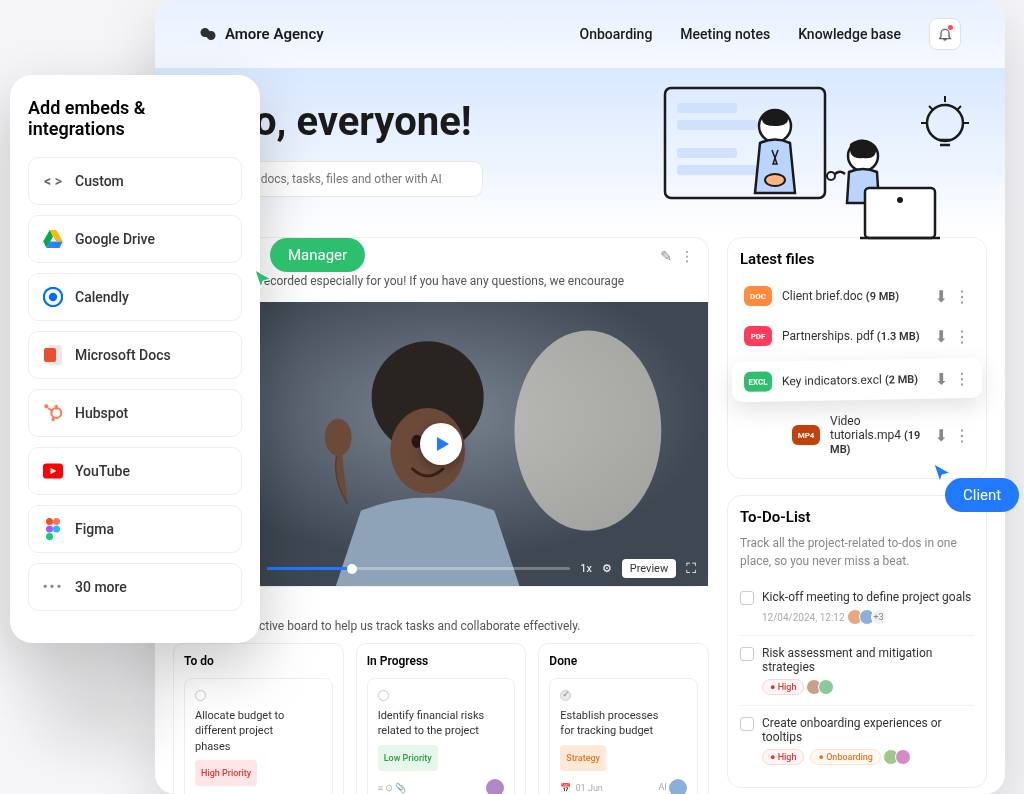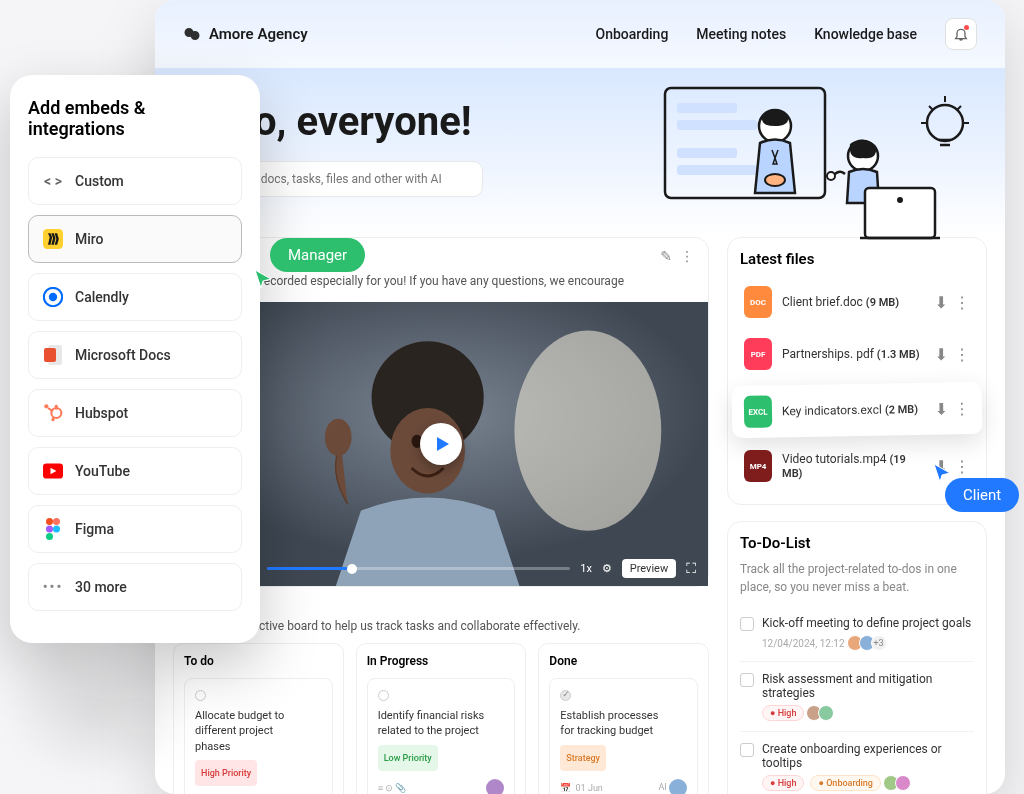--- a/index.html
+++ b/index.html
@@ -1,20 +1,20 @@
 <!DOCTYPE html>
 <html><head>
 <meta charset="utf-8">
 <style>
 * { margin: 0; padding: 0; box-sizing: border-box; font-family: -apple-system, BlinkMacSystemFont, 'Segoe UI', Roboto, sans-serif; }
 body { background: #f5f5f7; width: 1024px; height: 794px; overflow: hidden; position: relative; }
 
 .app-window { position: absolute; left: 155px; top: 0; width: 850px; height: 794px; background: #fff; border-radius: 20px; box-shadow: 0 20px 60px rgba(0,0,0,0.15); overflow: hidden; }
 
-.topbar { display: flex; align-items: center; justify-content: space-between; padding: 18px 28px; background: linear-gradient(180deg, #e8f0ff 0%, #f5f9ff 100%); }
+.topbar { display: flex; align-items: center; justify-content: space-between; padding: 18px 44px; background: linear-gradient(180deg, #e8f0ff 0%, #f5f9ff 100%); }
 .brand { display: flex; align-items: center; gap: 8px; font-weight: 600; font-size: 15px; color: #1a1a1a; }
 .brand-logo { width: 18px; height: 18px; }
 .nav-links { display: flex; gap: 28px; align-items: center; }
 .nav-link { font-size: 14px; font-weight: 500; color: #1a1a1a; cursor: pointer; }
 .bell-btn { width: 32px; height: 32px; border: 1px solid #e0e0e0; border-radius: 8px; background: #fff; display: flex; align-items: center; justify-content: center; cursor: pointer; position: relative; }
 .bell-dot { position: absolute; top: 6px; right: 7px; width: 5px; height: 5px; background: #ff4d4d; border-radius: 50%; }
 
 .hero { position: relative; background: linear-gradient(180deg, #d9e8ff 0%, #eff5ff 60%, #fff 100%); padding: 30px 28px 40px; }
 .hero-title { font-size: 40px; font-weight: 700; color: #1a1a1a; margin-bottom: 16px; }
 .search-bar { display: flex; align-items: center; gap: 10px; background: #fff; border: 1px solid #e8e8e8; border-radius: 10px; padding: 10px 14px; width: 300px; }
@@ -56,25 +56,25 @@
 .card-tag { display: inline-block; font-size: 9px; padding: 8px 6px; border-radius: 4px; margin-top: 6px; font-weight: 500; }
 .tag-high { background: #ffe5e5; color: #d63a3a; }
 .tag-low { background: #e5f7e8; color: #2a9d47; }
 .tag-strategy { background: #ffe9d6; color: #d97a2a; }
 .card-foot { display: flex; align-items: center; justify-content: space-between; margin-top: 8px; }
 .card-date { font-size: 9px; color: #aaa; display: flex; align-items: center; gap: 4px; }
 .card-avatar { width: 18px; height: 18px; border-radius: 50%; background: #ddd; }
 
 .file-list {}
 .file-item { display: flex; align-items: center; gap: 10px; padding: 10px 4px; position: relative; }
-.file-icon { width: 28px; height: 32px; border-radius: 6px; display: flex; align-items: center; justify-content: center; font-size: 8px; font-weight: 700; color: #fff; }
+.file-icon { width: 28px; height: 20px; border-radius: 6px; display: flex; align-items: center; justify-content: center; font-size: 8px; font-weight: 700; color: #fff; }
 .file-doc { background: #ff8a3d; }
 .file-pdf { background: #ff3d5a; }
 .file-excl { background: #2dbf6e; }
-.file-mp4 { background: #7f1d1d; }
+.file-mp4 { background: #c2410c; margin-left: 48px; }
 .file-name { font-size: 12px; color: #333; flex: 1; }
 .file-size { font-size: 11px; font-weight: 600; color: #333; }
 .file-actions { display: flex; gap: 6px; align-items: center; color: #888; }
 .file-action-btn { cursor: pointer; }
 .file-highlight { background: #fff; border-radius: 10px; box-shadow: 0 8px 24px rgba(0,0,0,0.12); transform: rotate(-1deg); margin: 4px -8px; padding: 10px 12px; }
 
 .todo-item { display: flex; gap: 8px; align-items: flex-start; padding: 10px 0; border-bottom: 1px solid #f2f2f2; }
 .todo-check { width: 14px; height: 14px; border: 1.5px solid #ccc; border-radius: 3px; margin-top: 1px; cursor: pointer; }
 .todo-body { flex: 1; }
 .todo-text { font-size: 12px; color: #333; }
@@ -353,28 +353,29 @@
     </div>
   </div>
 </div>
 
 <div class="embeds-panel">
   <div class="embeds-title">Add embeds &amp; integrations</div>
   <div class="embed-item">
     <span class="embed-icon" style="color:#666;font-weight:600">&lt; &gt;</span>
     <span>Custom</span>
   </div>
-  <div class="embed-item selected">
-    <span class="embed-icon">
-        <svg width="20" height="20" viewBox="0 0 24 24">
-          <rect width="24" height="24" rx="5" fill="#ffd02f"></rect>
-          <path d="M6 5 L9 5 L11 10 L9 19 L6 19 L8 10 Z M10 5 L13 5 L15 11 L13 19 L10 19 L12 11 Z M14 5 L17 5 L19 12 L17 19 L14 19 L16 12 Z" fill="#1a1a1a"></path>
-        </svg>
-      </span>
-    <span>Miro</span>
+  <div class="embed-item">
+    <span class="embed-icon">
+        <svg width="20" height="18" viewBox="0 0 24 22">
+          <path d="M8 0 L16 0 L24 14 L16 14 Z" fill="#ffba00"></path>
+          <path d="M8 0 L0 14 L4 22 L12 8 Z" fill="#00ac47"></path>
+          <path d="M24 14 L20 22 L4 22 L8 14 Z" fill="#2684fc"></path>
+        </svg>
+      </span>
+    <span>Google Drive</span>
   </div>
   <div class="embed-item">
     <span class="embed-icon">
         <svg width="20" height="20" viewBox="0 0 24 24">
           <circle cx="12" cy="12" r="11" fill="none" stroke="#006bff" stroke-width="2.5"></circle>
           <circle cx="12" cy="12" r="5" fill="#006bff"></circle>
         </svg>
       </span>
     <span>Calendly</span>
   </div>

